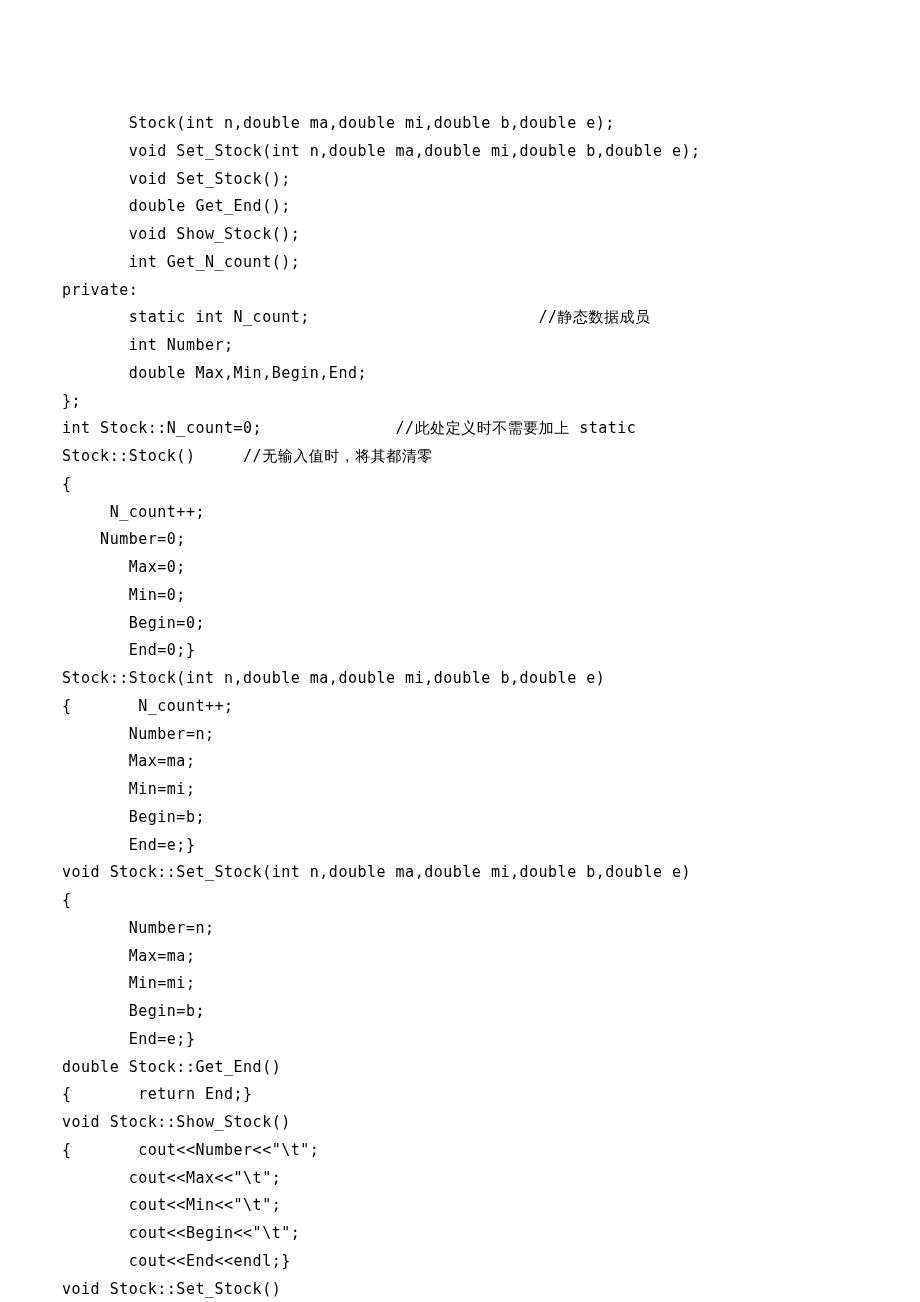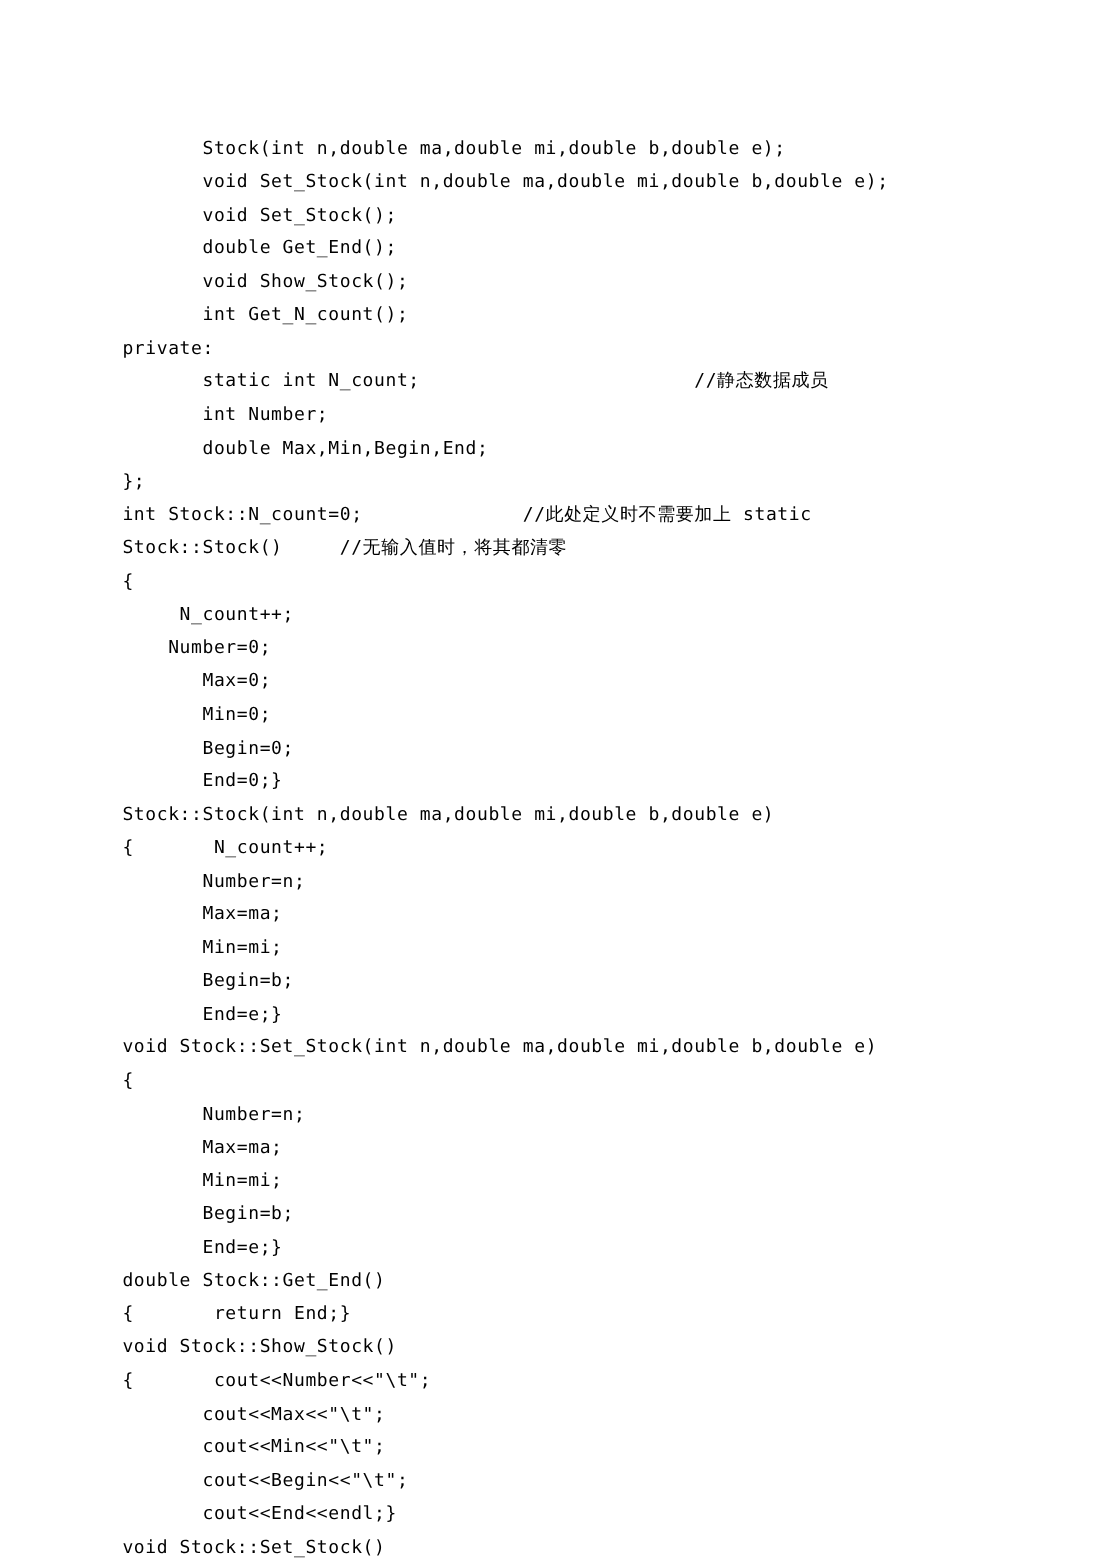--- a/index.html
+++ b/index.html
@@ -7,21 +7,21 @@
     padding: 0;
     background: #ffffff;
     font-family: "SimSun", "宋体", monospace;
     font-size: 15px;
     line-height: 1.85;
     color: #000000;
   }
   .page {
     width: 920px;
     min-height: 1302px;
-    padding: 110px 0 0 102px;
+    padding: 110px 0 0 62px;
     box-sizing: border-box;
   }
   .code {
     white-space: pre;
     letter-spacing: 0.5px;
   }
 </style>
 </head>
 <body>
 

